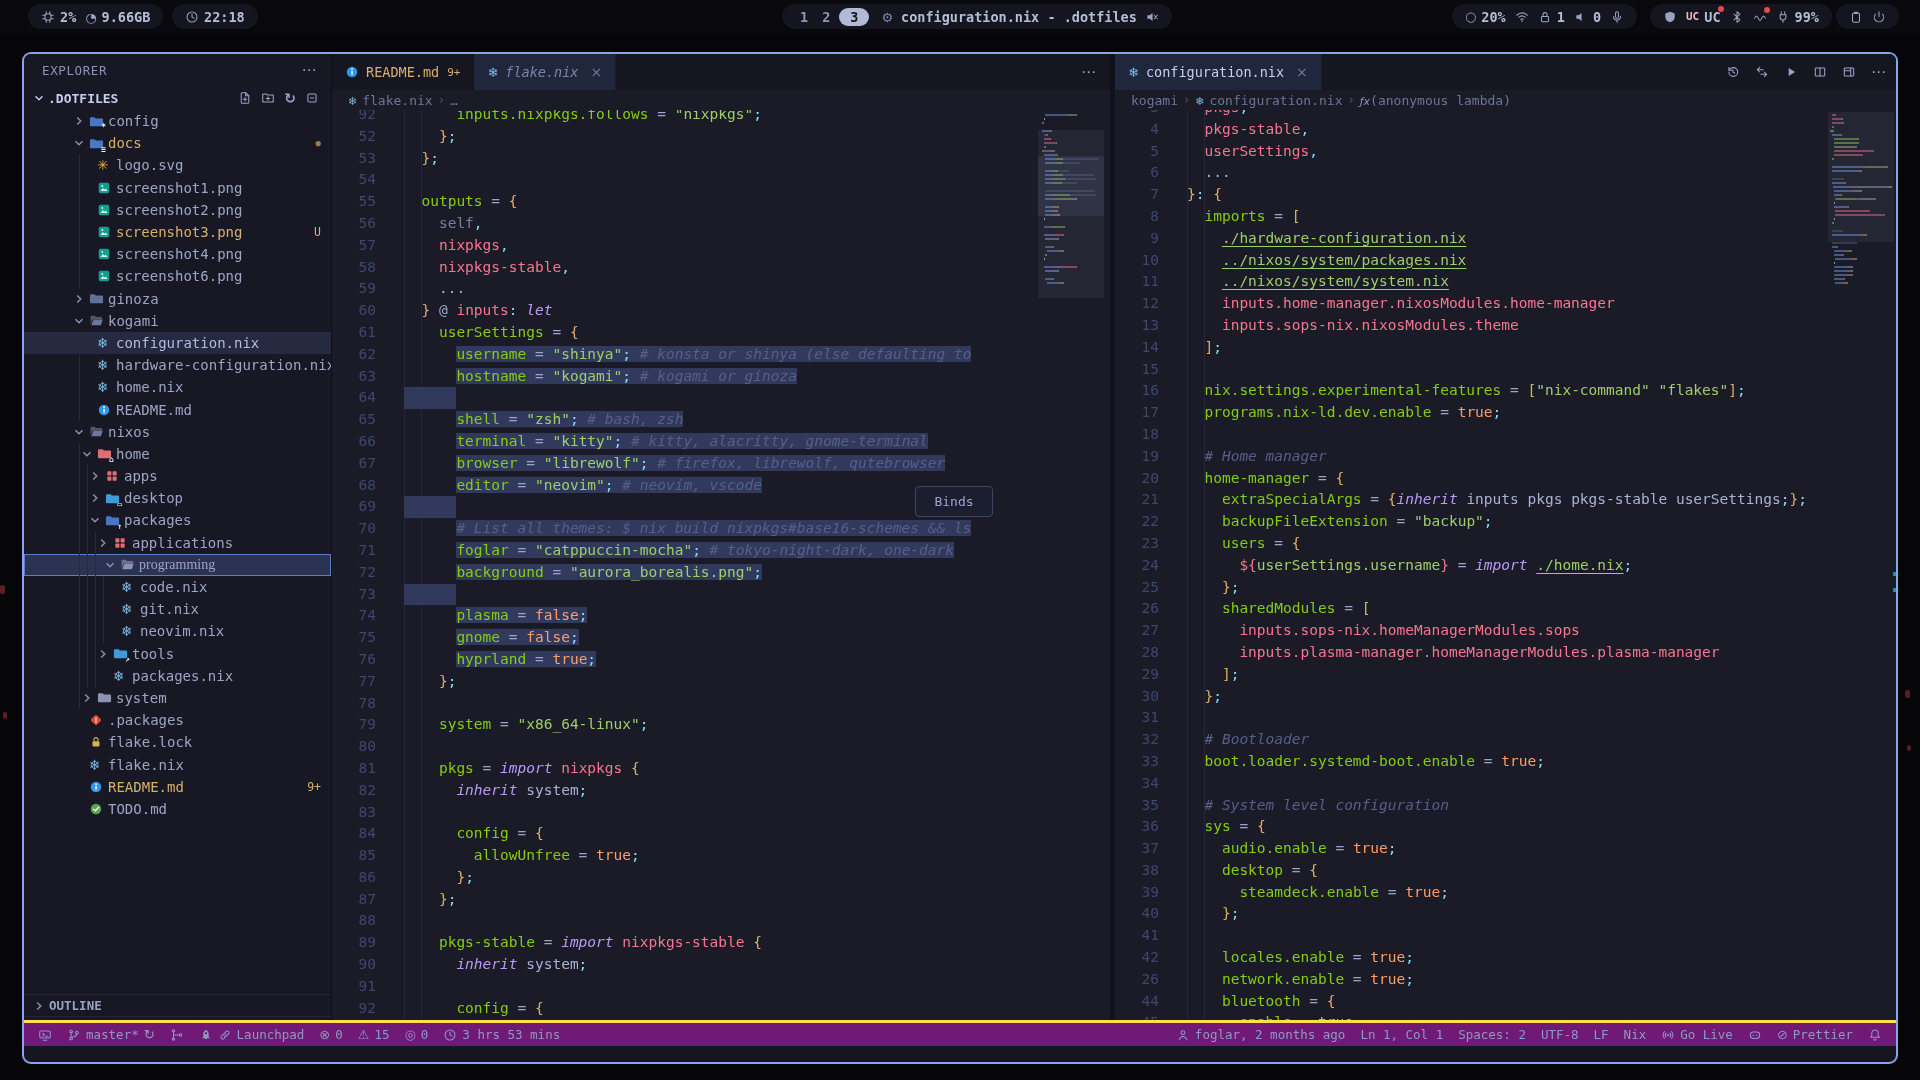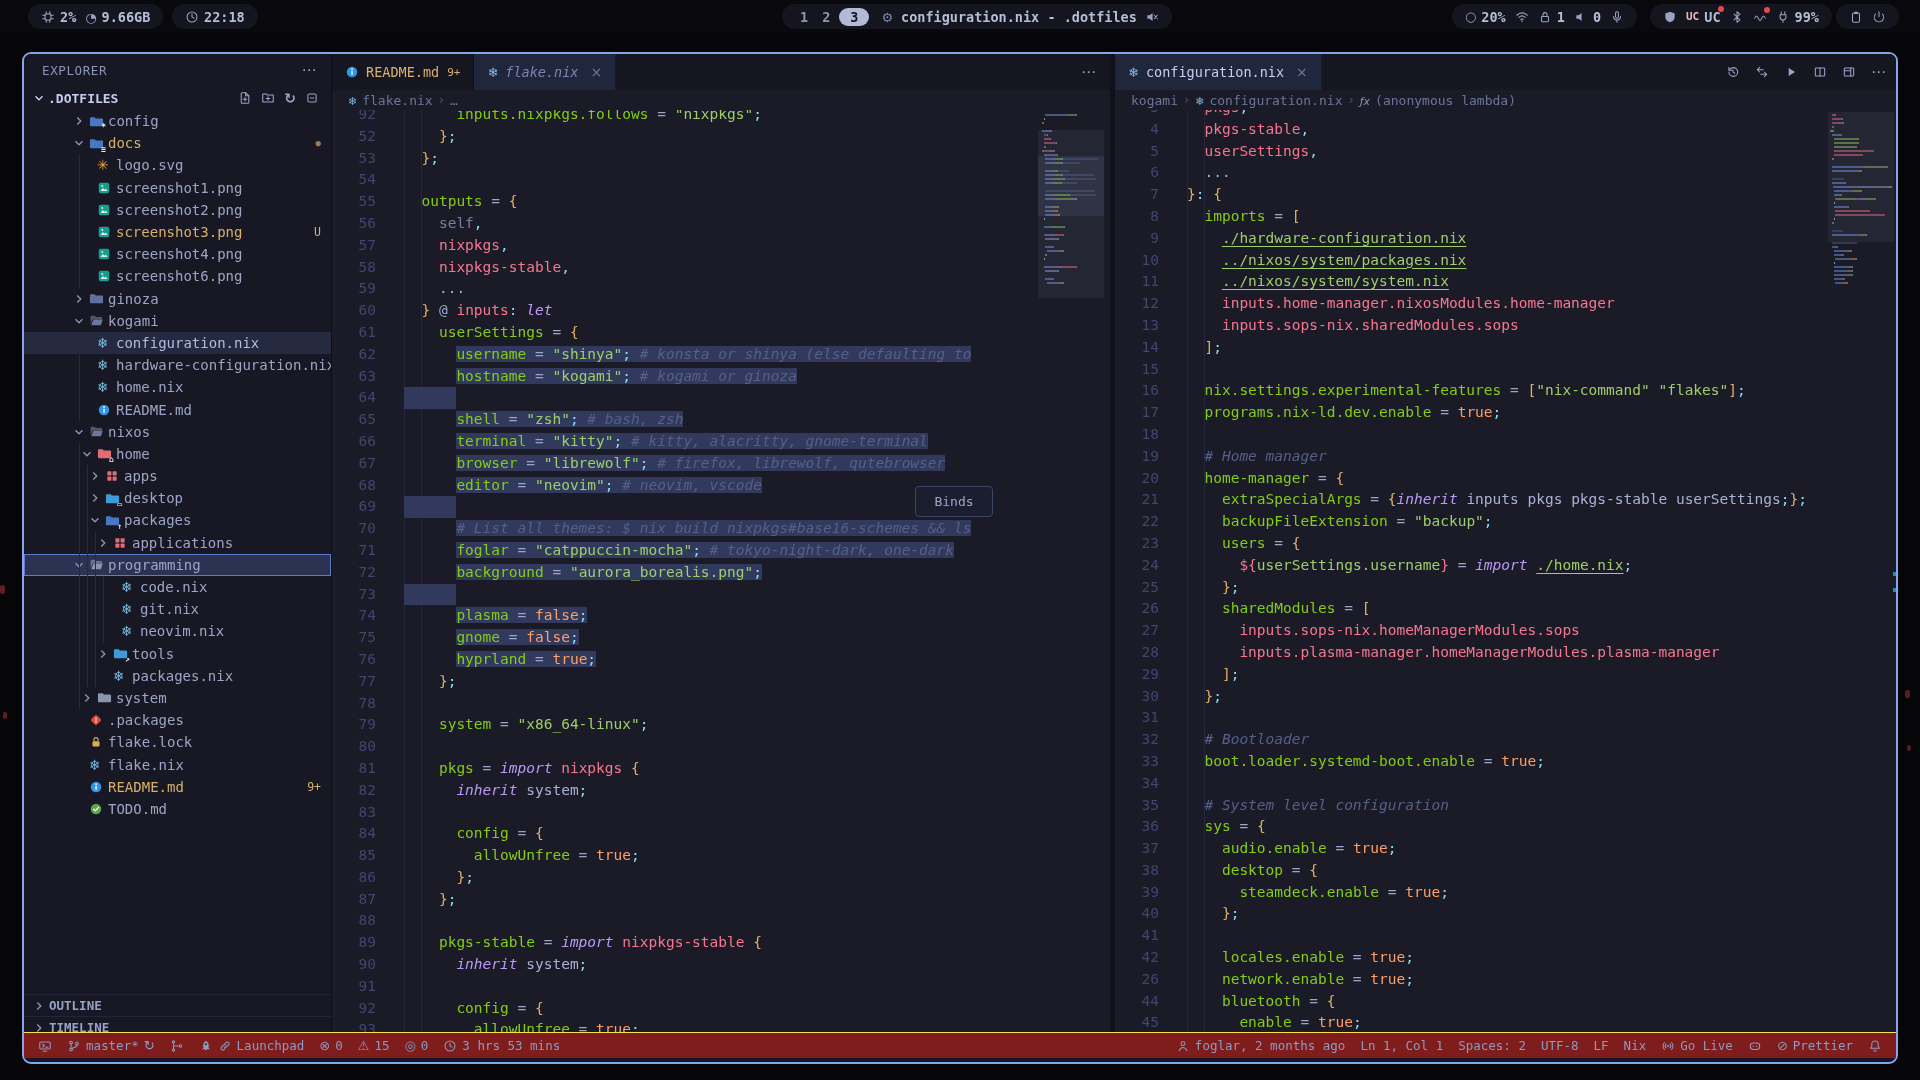--- a/index.html
+++ b/index.html
@@ -80,21 +80,21 @@
   .tk-dm{color:#787fa6;} .tk-pa{color:#9ece6a;text-decoration:underline;text-underline-offset:3px;}
   .minimap{position:absolute;right:8px;top:2px;width:62px;}
   .mm-line{height:2px;margin:2px 0;display:flex;}
   .mm-line span{height:2px;display:inline-block;opacity:.45;}
   .mm-slider{position:absolute;left:-2px;right:-2px;background:rgba(170,185,230,.07);}
   .mm-sel{position:absolute;left:-2px;right:-2px;background:rgba(170,185,230,.09);}
   .ruler{position:absolute;right:0;top:0;width:8px;height:100%;}
   .rmark{position:absolute;left:1px;width:6px;height:4px;background:#0db9d7;opacity:.8;}
 
   
-  #statusbar{position:absolute;left:0;bottom:4px;width:100%;height:26px;background:#7f1d1d;border-top:1px solid #fde047;
+  #statusbar{position:absolute;left:0;bottom:16px;width:100%;height:26px;background:#701a75;border-top:3px solid #fde047;
     display:flex;align-items:center;justify-content:space-between;padding:0 14px;color:#8f99c2;font-size:12.5px;}
   .sb-side{display:flex;align-items:center;gap:15px;}
   .sb-item{display:flex;align-items:center;gap:5px;cursor:pointer;white-space:nowrap;}
   .sb-item svg{flex:none;}
 
   
   #tooltip{position:absolute;left:915px;top:486px;width:78px;height:31px;background:#1b1e2e;border:1px solid #3d4466;
     border-radius:4px;color:#9aa5ce;font-size:13px;display:flex;align-items:center;justify-content:center;z-index:50;}
 
   .uico{font-family:"DejaVu Sans",sans-serif;font-style:normal;font-size:13px;line-height:1;}
@@ -500,21 +500,21 @@
               <g fill="#e06c75">
                 <rect x="4" y="4" width="7" height="7" rx="1.2"></rect>
                 <rect x="13" y="4" width="7" height="7" rx="1.2"></rect>
                 <rect x="4" y="13" width="7" height="7" rx="1.2"></rect>
                 <rect x="13" y="13" width="7" height="7" rx="1.2"></rect>
               </g>
             </svg>
           </span>
           <span class="tlabel">applications</span>
         </div>
-        <div class="trow foc" style="padding-left: 48px;">
+        <div class="trow foc" style="padding-left: 79px; font-family: Liberation Serif, serif;">
           <span class="chev">
             <svg viewBox="0 0 16 16" width="14" height="14">
               <path d="M6 4l4 4-4 4" fill="none" stroke="currentColor" stroke-width="1.6" transform="rotate(90 8 8)"></path>
             </svg>
           </span>
           <span class="ticon">
             <svg viewBox="0 0 24 24" width="15" height="15">
               <path fill="#8a93b0" opacity=".65" d="M2.5 6A1.5 1.5 0 014 4.5h5l2 2h8.5A1.5 1.5 0 0121 8v2H7.2a2 2 0 00-1.9 1.4L2.5 18z"></path>
               <path fill="#8a93b0" d="M7.2 10.5H22L19 19.5H3.5z"></path>
             </svg>
@@ -1041,40 +1041,40 @@
     <div class="breadcrumb" id="bc-right">
         <span class="bitem" style="display:flex;align-items:center;gap:5px">
           <span>kogami</span>
         </span>
         <span class="bsep">›</span>
         <span class="bitem" style="display:flex;align-items:center;gap:5px">
           <span><span class="uico" style="color:#7ebae4">❄</span></span>
           <span>configuration.nix</span>
         </span>
         <span class="bsep">›</span>
-        <span class="bitem" style="display:flex;align-items:flex-end;gap:5px">
+        <span class="bitem" style="display:flex;align-items:flex-end;">
           <span><span class="uico" style="font-style:italic;color:#8a93b8">ƒx</span></span>
           <span>(anonymous lambda)</span>
         </span>
       </div>
     <div class="code-area">
       <div class="guide" style="left:72px"></div>
         <div class="guide" style="left:89px"></div>
       <div class="lines" id="lines-right" style="margin-top: -13px;">
           <div class="line"><span class="ln">3</span><span class="lt">  <span class="tk-v">pkgs</span><span class="tk-pu">,</span></span></div>
           <div class="line"><span class="ln">4</span><span class="lt">  <span class="tk-v">pkgs-stable</span><span class="tk-pu">,</span></span></div>
           <div class="line"><span class="ln">5</span><span class="lt">  <span class="tk-v">userSettings</span><span class="tk-pu">,</span></span></div>
           <div class="line"><span class="ln">6</span><span class="lt">  <span class="tk-f">...</span></span></div>
           <div class="line"><span class="ln">7</span><span class="lt"><span class="tk-b">}</span><span class="tk-pu">: </span><span class="tk-b">{</span></span></div>
           <div class="line"><span class="ln">8</span><span class="lt">  <span class="tk-p">imports</span><span class="tk-o"> = </span><span class="tk-b">[</span></span></div>
           <div class="line"><span class="ln">9</span><span class="lt">    <span class="tk-pa">./hardware-configuration.nix</span></span></div>
           <div class="line"><span class="ln">10</span><span class="lt">    <span class="tk-pa">../nixos/system/packages.nix</span></span></div>
           <div class="line"><span class="ln">11</span><span class="lt">    <span class="tk-pa">../nixos/system/system.nix</span></span></div>
           <div class="line"><span class="ln">12</span><span class="lt">    <span class="tk-v">inputs.home-manager.nixosModules.home-manager</span></span></div>
-          <div class="line"><span class="ln">13</span><span class="lt">    <span class="tk-v">inputs.sops-nix.sharedModules.sops</span></span></div>
+          <div class="line"><span class="ln">13</span><span class="lt">    <span class="tk-v">inputs.sops-nix.nixosModules.theme</span></span></div>
           <div class="line"><span class="ln">14</span><span class="lt">  <span class="tk-b">]</span><span class="tk-pu">;</span></span></div>
           <div class="line"><span class="ln">15</span><span class="lt"></span></div>
           <div class="line"><span class="ln">16</span><span class="lt">  <span class="tk-p">nix.settings.experimental-features</span><span class="tk-o"> = </span><span class="tk-b">[</span><span class="tk-s">"nix-command"</span><span class="tk-f"> </span><span class="tk-s">"flakes"</span><span class="tk-b">]</span><span class="tk-pu">;</span></span></div>
           <div class="line"><span class="ln">17</span><span class="lt">  <span class="tk-p">programs.nix-ld.dev.enable</span><span class="tk-o"> = </span><span class="tk-bo">true</span><span class="tk-pu">;</span></span></div>
           <div class="line"><span class="ln">18</span><span class="lt"></span></div>
           <div class="line"><span class="ln">19</span><span class="lt">  <span class="tk-c"># Home manager</span></span></div>
           <div class="line"><span class="ln">20</span><span class="lt">  <span class="tk-p">home-manager</span><span class="tk-o"> = </span><span class="tk-b">{</span></span></div>
           <div class="line"><span class="ln">21</span><span class="lt">    <span class="tk-p">extraSpecialArgs</span><span class="tk-o"> = </span><span class="tk-b">{</span><span class="tk-k">inherit</span><span class="tk-f"> inputs pkgs pkgs-stable userSettings</span><span class="tk-pu">;</span><span class="tk-b">}</span><span class="tk-pu">;</span></span></div>
           <div class="line"><span class="ln">22</span><span class="lt">    <span class="tk-p">backupFileExtension</span><span class="tk-o"> = </span><span class="tk-s">"backup"</span><span class="tk-pu">;</span></span></div>
           <div class="line"><span class="ln">23</span><span class="lt">    <span class="tk-p">users</span><span class="tk-o"> = </span><span class="tk-b">{</span></span></div>

